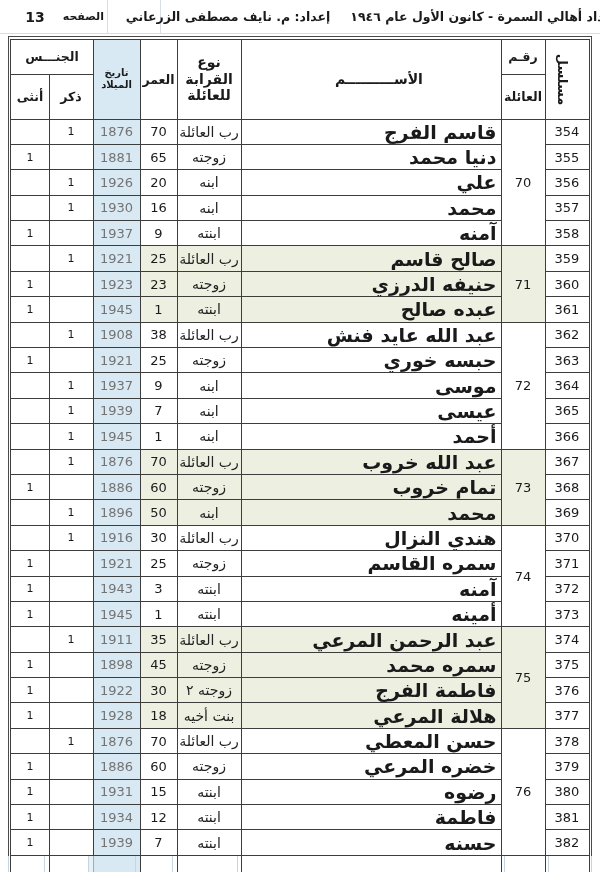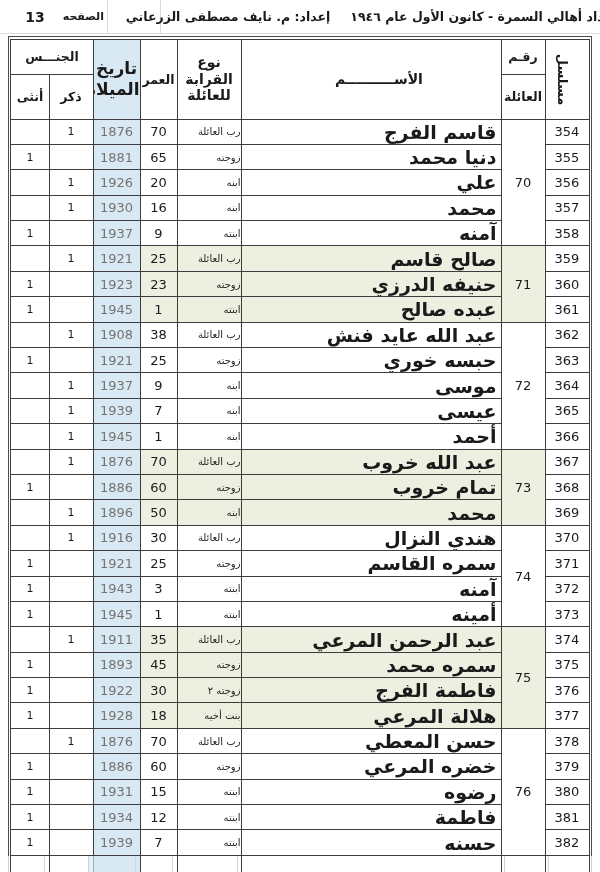--- a/index.html
+++ b/index.html
@@ -26,26 +26,26 @@
     position:absolute;top:36px;left:8px;width:584px;box-sizing:border-box;
     border:1.5px solid #4a4a4a;padding:1.5px;background:#fff;
   }
   table{border-collapse:collapse;table-layout:fixed;width:578px;direction:rtl;}
   td,th{border:1.5px solid #3d3d3d;padding:0;vertical-align:middle;overflow:hidden;white-space:nowrap;}
   th{font-weight:bold;text-align:center;background:#fff;}
   .h1{height:35px;font-size:12.5px;}
   .h2{height:45px;font-size:12.5px;}
   .hname{font-size:14px;padding-left:16px;}
   .hkin{font-size:14px;line-height:1.2;}
-  .hbirth{background:var(--birth-bg);font-size:17px;line-height:1.25;}
+  .hbirth{background:var(--birth-bg);font-size:10px;line-height:1.25;}
   .hserial span{display:inline-block;transform:rotate(90deg);font-size:13px;letter-spacing:1px;}
   tr.datarow td{height:24.4px;}
   td.num{font-size:13px;text-align:center;}
   td.name{font-size:19px;font-weight:bold;text-align:right;padding-right:4px;margin-top:39px;}
-  td.kin{font-size:10px;color:#222;margin-left:22px;}
+  td.kin{font-size:14px;text-align:center;color:#222;margin-left:22px;}
   td.birth{background:var(--birth-bg);color:#737373;}
   td.one{font-size:11px;text-align:center;}
   tr.green td.name, tr.green td.kin, tr.green td.age, td.fam-green{background:var(--green-bg);}
   
   .below .gl{position:absolute;top:856px;width:1px;height:16px;background:#c9d5de;}
   .below .bluecell{position:absolute;top:856px;left:88px;width:47px;height:16px;background:var(--birth-bg);opacity:.65;}
 </style>
 </head>
 <body>
 
@@ -295,21 +295,21 @@
             <td class="num age">35</td>
             <td class="num birth">1911</td>
             <td class="one">1</td>
             <td class="one"></td>
           </tr>
           <tr class="datarow green">
             <td class="num">375</td>
             <td class="name">سمره محمد</td>
             <td class="kin">زوجته</td>
             <td class="num age">45</td>
-            <td class="num birth">1893</td>
+            <td class="num birth">1898</td>
             <td class="one"></td>
             <td class="one">1</td>
           </tr>
           <tr class="datarow green">
             <td class="num">376</td>
             <td class="name">فاطمة الفرج</td>
             <td class="kin">زوجته ٢</td>
             <td class="num age">30</td>
             <td class="num birth">1922</td>
             <td class="one"></td>

